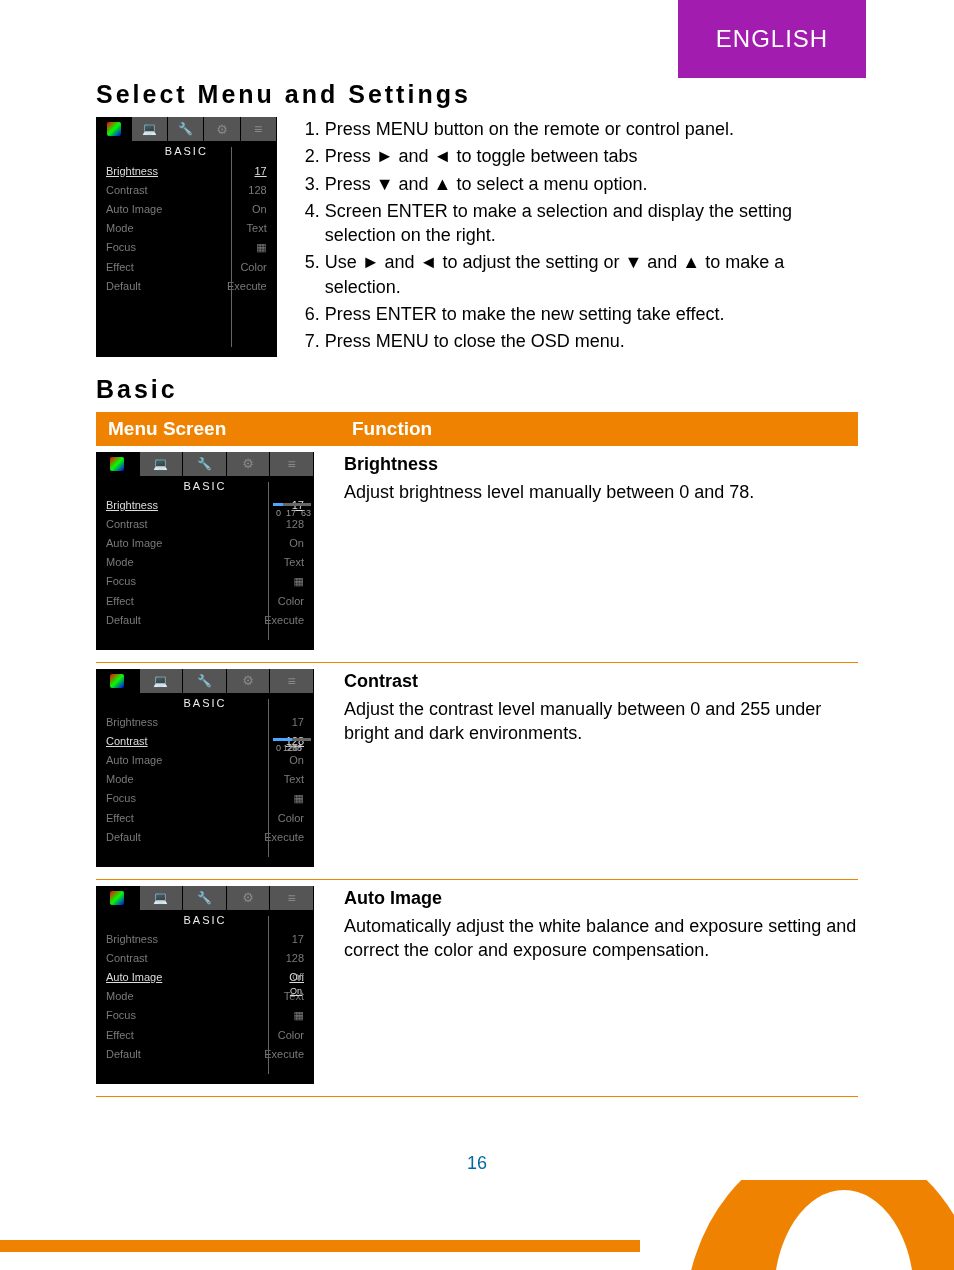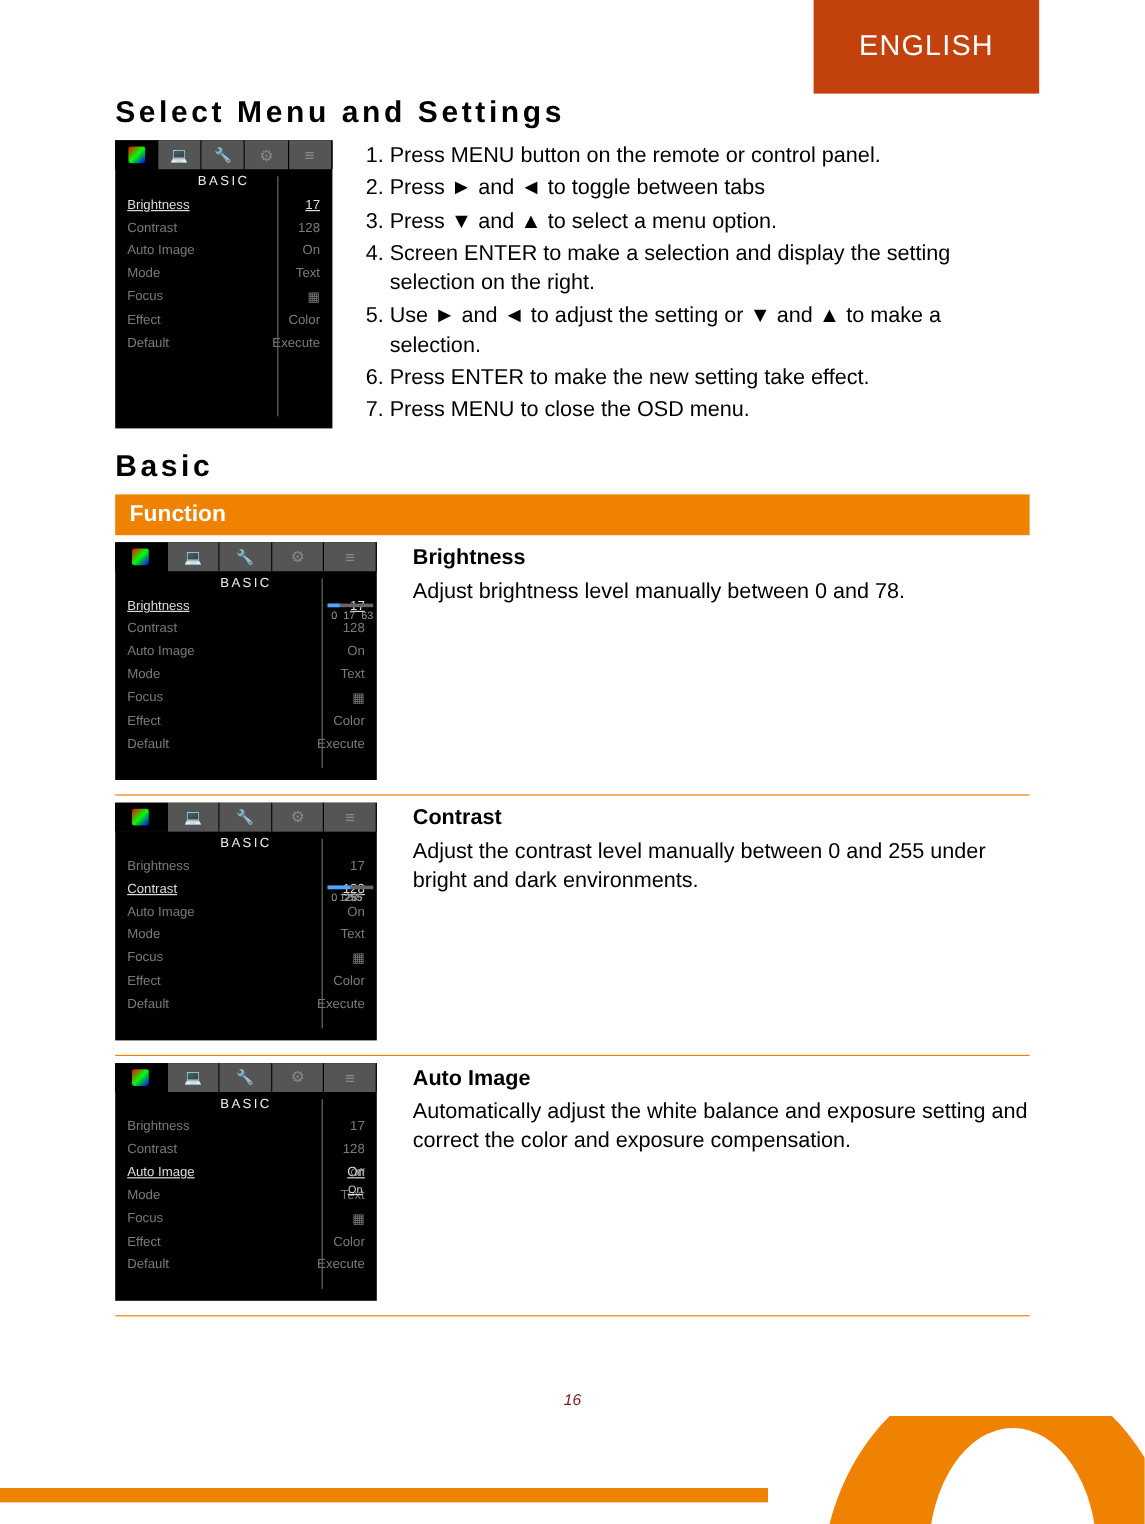--- a/index.html
+++ b/index.html
@@ -17,21 +17,21 @@
     position: relative;
     box-sizing: border-box;
     padding: 0 96px;
   }
   .lang-tab {
     position: absolute;
     top: 0;
     right: 88px;
     width: 188px;
     height: 78px;
-    background: #c2410c;
+    background: #a21caf;
     color: #fff;
     font-size: 24px;
     letter-spacing: 1px;
     display: flex;
     align-items: center;
     justify-content: center;
   }
   h1.section {
     font-size: 25px;
     letter-spacing: 3px;
@@ -136,23 +136,22 @@
   }
   .func-row .thumb { width: 244px; flex-shrink:0; }
   .func-row .desc { flex:1; padding-left:4px; font-size:18px; line-height:1.35; }
   .func-row .desc b { display:block; margin-bottom:4px; }
   .page-num {
     position: absolute;
     bottom: 96px;
     left: 0;
     width: 100%;
     text-align: center;
-    color: #7f1d1d;
-    font-size: 13px;
-    font-style: italic;
+    color: #0369a1;
+    font-size: 18px;
   }
   .footer-deco {
     position: absolute;
     bottom: 0;
     left: 0;
     width: 954px;
     height: 90px;
     overflow: hidden;
   }
   .footer-deco .bar {
@@ -236,20 +235,21 @@
         <li>Screen ENTER to make a selection and display the setting selection on the right.</li>
         <li>Use ► and ◄ to adjust the setting or ▼ and ▲ to make a selection.</li>
         <li>Press ENTER to make the new setting take effect.</li>
         <li>Press MENU to close the OSD menu.</li>
       </ol>
   </div>
 
   <h1 class="section small-pad">Basic</h1>
 
   <div class="func-header">
+    <div class="c1">Menu Screen</div>
     <div>Function</div>
   </div>
 
   <div id="func-body">
       <div class="func-row">
         <div class="thumb">
           <div class="osd">
             <div class="tabs">
               <div class="tab t1 active"></div>
               <div class="tab t2"></div>

